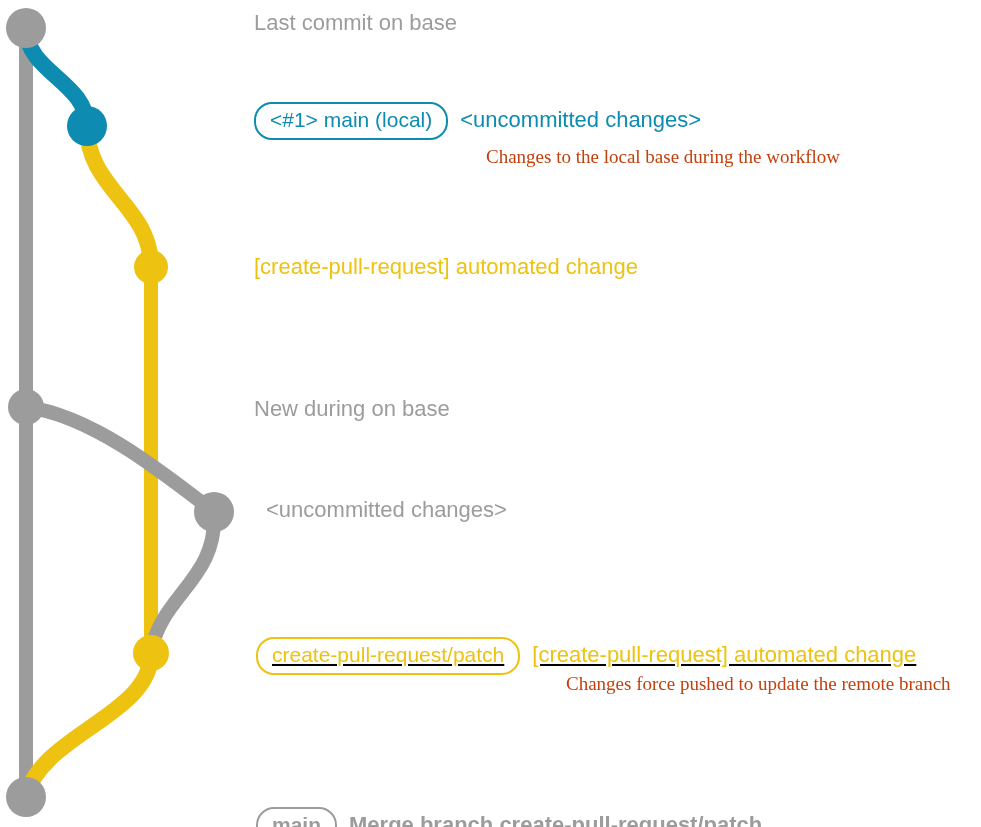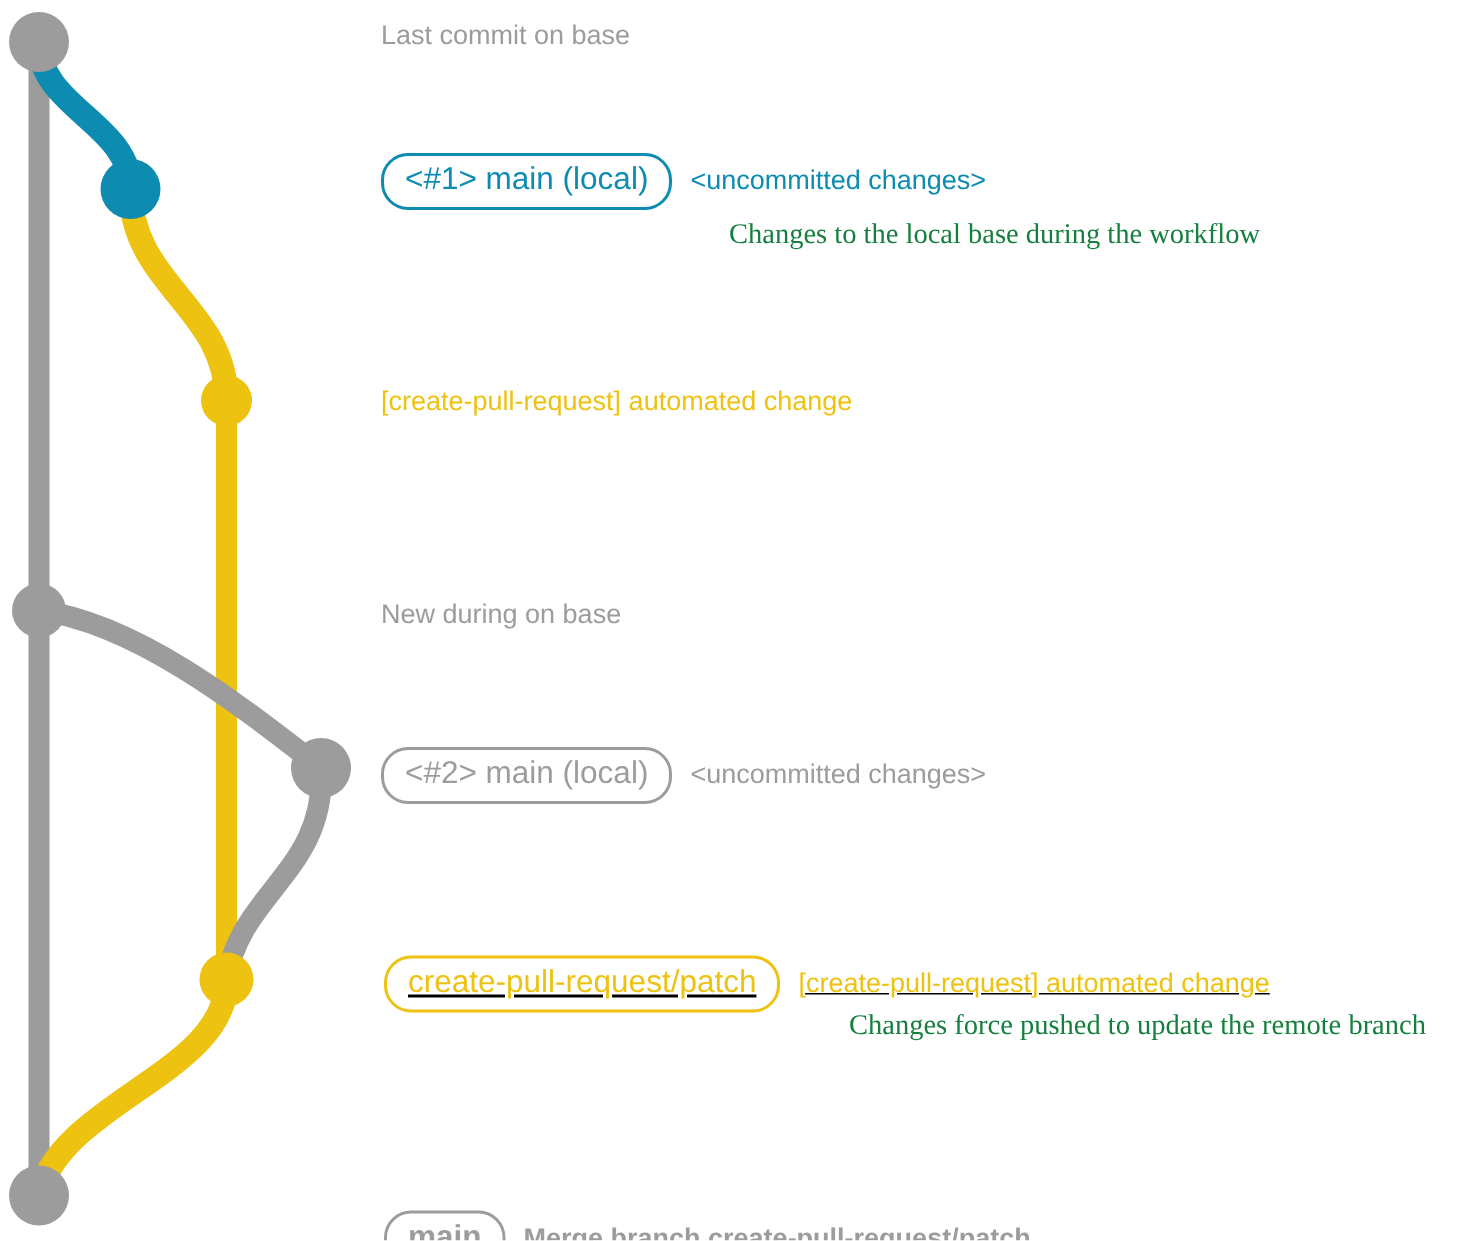--- a/index.html
+++ b/index.html
@@ -41,33 +41,33 @@
     color: #9c9c9c;
     background: #ffffff;
     box-sizing: border-box;
   }
   .badge.teal  { border-color: #0d8bb1; color: #0d8bb1; }
   .badge.gray  { border-color: #9c9c9c; color: #9c9c9c; }
   .badge.amber { border-color: #edc211; color: #edc211; }
 
   .headline {
     font-family: "Liberation Sans", sans-serif;
-    font-size: 18px;
+    font-size: 22px;
     line-height: 24px;
   }
   .headline.gray  { color: #9c9c9c; }
   .headline.teal  { color: #0d8bb1; }
   .headline.amber { color: #edc211; }
 
   .caption {
     position: absolute;
     font-family: "Liberation Serif", serif;
     font-size: 19px;
     line-height: 21px;
-    color: #15803d;
+    color: #c2410c;
     white-space: nowrap;
   }
   .gap-sm { margin-left: 12px; }
 </style>
 </head>
 <body>
 
 <div id="canvas">
 
   <svg id="graph" viewBox="0 0 981 827" xmlns="http://www.w3.org/2000/svg">
@@ -107,21 +107,20 @@
 
   <div class="row" style="left:254px; top:255px;">
     <span class="headline amber">[create-pull-request] automated change</span>
   </div>
 
   <div class="row" style="left:254px; top:397px;">
     <span class="headline gray">New during on base</span>
   </div>
 
   <div class="row" style="left:254px; top:498px;">
-    <span class="badge gray">&lt;#2&gt; main (local)</span>
     <span class="headline gray gap-sm">&lt;uncommitted changes&gt;</span>
   </div>
 
   <div class="row" style="left:256px; top:637px;text-decoration:underline;">
     <span class="badge amber">create-pull-request/patch</span>
     <span class="headline amber gap-sm">[create-pull-request] automated change</span>
   </div>
   <div class="caption" style="left:566px; top:673px;">Changes force pushed to update the remote branch</div>
 
   <div class="row" style="left:256px; top:807px;font-weight:bold;">

